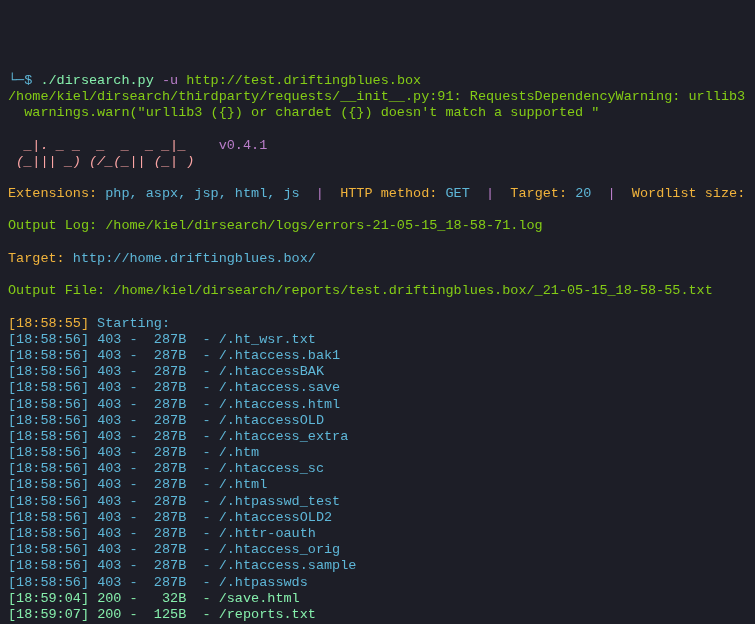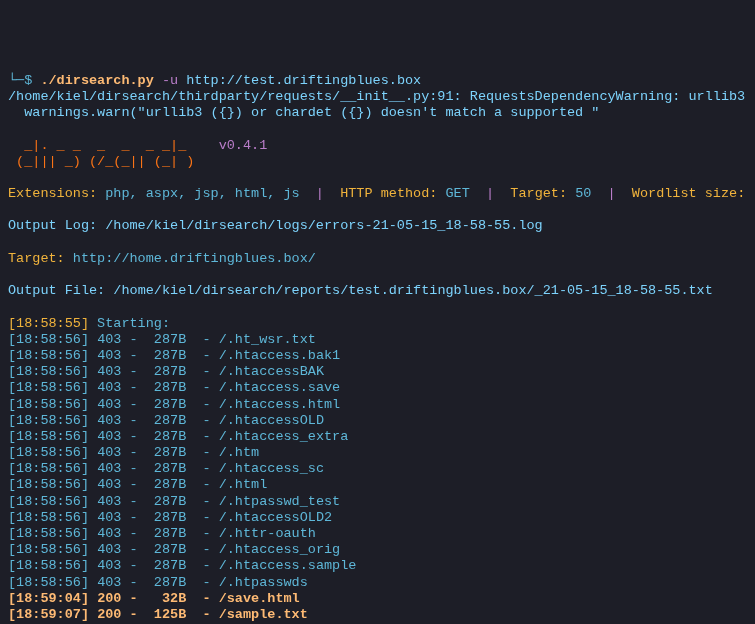--- a/index.html
+++ b/index.html
@@ -5,43 +5,43 @@
   * { margin: 0; padding: 0; box-sizing: border-box; }
   body {
     background: #1d1e27;
     color: #e8e6e3;
     font-family: 'Consolas', 'Monaco', 'Courier New', monospace;
     font-size: 13.5px;
     line-height: 1.2;
     padding: 8px;
     white-space: pre;
   }
-  .white { color: #7dd3fc; }
+  .white { color: #84cc16; }
   .yellow { color: #f0b33c; }
   .cyan { color: #5eb7d8; }
   .magenta { color: #b97dc9; }
-  .green { color: #fdba74; font-weight: bold; }
-  .pink { color: #f97316; }
+  .green { color: #86efac; }
+  .pink { color: #fca5a5; font-style: italic; }
   .logo-row { line-height: 1.05; }
 </style>
 </head>
 <body>
 
 
 
 <div><span><span class="cyan">└─$ </span><span class="green">./dirsearch.py </span><span class="magenta">-u </span><span class="white">http://test.driftingblues.box</span></span>
 <span class="white">/home/kiel/dirsearch/thirdparty/requests/__init__.py:91: RequestsDependencyWarning: urllib3 (1</span>
 <span class="white">  warnings.warn("urllib3 ({}) or chardet ({}) doesn't match a supported "</span>
 
 <span class="logo-row"><span class="pink">  _|. _ _  _  _  _ _|_    </span><span class="magenta">v0.4.1</span></span>
 <span class="pink logo-row"> (_||| _) (/_(_|| (_| )   </span>
 
-<span><span class="yellow">Extensions: </span><span class="cyan">php, aspx, jsp, html, js</span><span class="magenta">  |  </span><span class="yellow">HTTP method: </span><span class="cyan">GET</span><span class="magenta">  |  </span><span class="yellow">Target: </span><span class="cyan">50</span><span class="magenta">  |  </span><span class="yellow">Wordlist size: </span></span>
+<span><span class="yellow">Extensions: </span><span class="cyan">php, aspx, jsp, html, js</span><span class="magenta">  |  </span><span class="yellow">HTTP method: </span><span class="cyan">GET</span><span class="magenta">  |  </span><span class="yellow">Target: </span><span class="cyan">20</span><span class="magenta">  |  </span><span class="yellow">Wordlist size: </span></span>
 
-<span><span class="white">Output Log: </span><span class="white">/home/kiel/dirsearch/logs/errors-21-05-15_18-58-55.log</span></span>
+<span><span class="white">Output Log: </span><span class="white">/home/kiel/dirsearch/logs/errors-21-05-15_18-58-71.log</span></span>
 
 <span><span class="yellow">Target: </span><span class="cyan">http://home.driftingblues.box/</span></span>
 
 <span><span class="white">Output File: </span><span class="white">/home/kiel/dirsearch/reports/test.driftingblues.box/_21-05-15_18-58-55.txt</span></span>
 
 <span><span class="yellow">[18:58:55]</span><span class="cyan"> Starting:</span></span>
 <div id="results"><span class="cyan"><span>[18:58:56]</span> <span>403</span> - <span> 287B</span>  - <span>/.ht_wsr.txt</span></span>
 <span class="cyan"><span>[18:58:56]</span> <span>403</span> - <span> 287B</span>  - <span>/.htaccess.bak1</span></span>
 <span class="cyan"><span>[18:58:56]</span> <span>403</span> - <span> 287B</span>  - <span>/.htaccessBAK</span></span>
 <span class="cyan"><span>[18:58:56]</span> <span>403</span> - <span> 287B</span>  - <span>/.htaccess.save</span></span>
@@ -51,19 +51,19 @@
 <span class="cyan"><span>[18:58:56]</span> <span>403</span> - <span> 287B</span>  - <span>/.htm</span></span>
 <span class="cyan"><span>[18:58:56]</span> <span>403</span> - <span> 287B</span>  - <span>/.htaccess_sc</span></span>
 <span class="cyan"><span>[18:58:56]</span> <span>403</span> - <span> 287B</span>  - <span>/.html</span></span>
 <span class="cyan"><span>[18:58:56]</span> <span>403</span> - <span> 287B</span>  - <span>/.htpasswd_test</span></span>
 <span class="cyan"><span>[18:58:56]</span> <span>403</span> - <span> 287B</span>  - <span>/.htaccessOLD2</span></span>
 <span class="cyan"><span>[18:58:56]</span> <span>403</span> - <span> 287B</span>  - <span>/.httr-oauth</span></span>
 <span class="cyan"><span>[18:58:56]</span> <span>403</span> - <span> 287B</span>  - <span>/.htaccess_orig</span></span>
 <span class="cyan"><span>[18:58:56]</span> <span>403</span> - <span> 287B</span>  - <span>/.htaccess.sample</span></span>
 <span class="cyan"><span>[18:58:56]</span> <span>403</span> - <span> 287B</span>  - <span>/.htpasswds</span></span>
 <span class="green"><span>[18:59:04]</span> <span>200</span> - <span>  32B</span>  - <span>/save.html</span></span>
-<span class="green"><span>[18:59:07]</span> <span>200</span> - <span> 125B</span>  - <span>/sample.txt</span></span>
+<span class="green"><span>[18:59:07]</span> <span>200</span> - <span> 125B</span>  - <span>/reports.txt</span></span>
 <span class="cyan"><span>[18:59:08]</span> <span>403</span> - <span> 287B</span>  - <span>/server-status/</span></span>
 </div>
 </div>
 
 
 
 
 </body></html>

